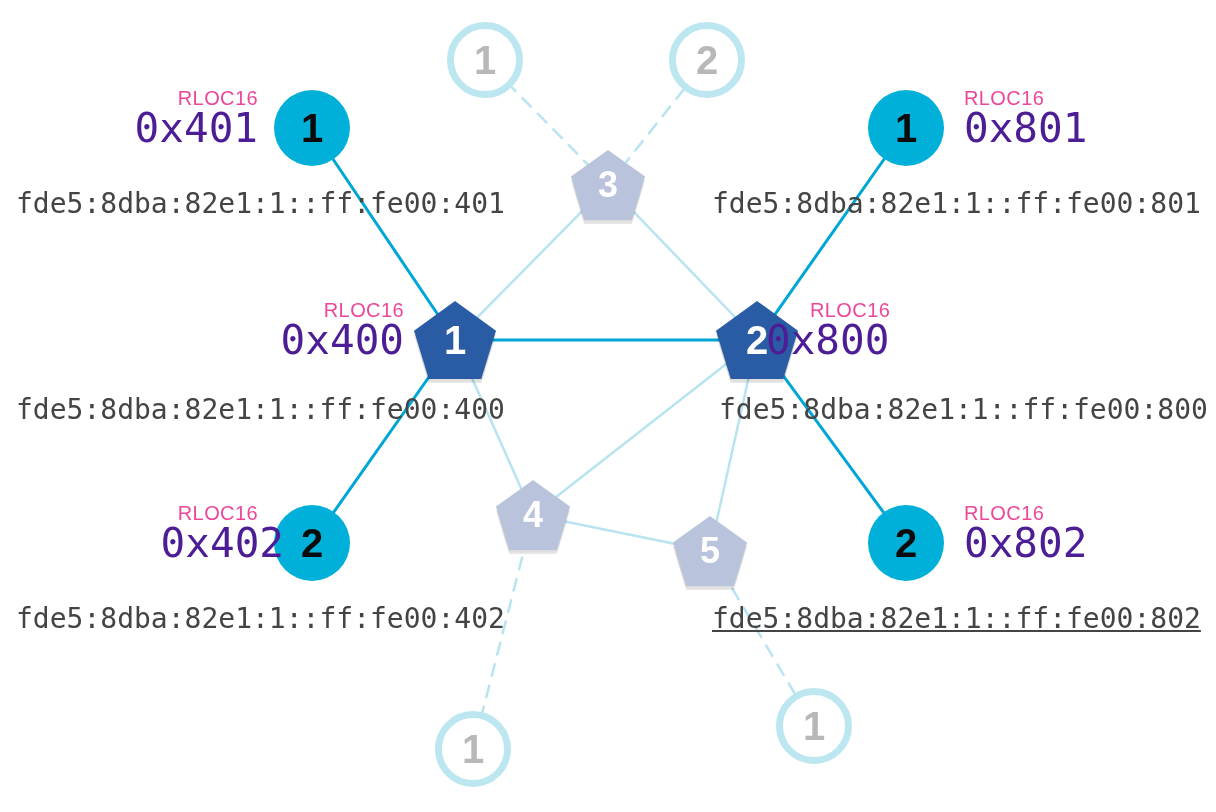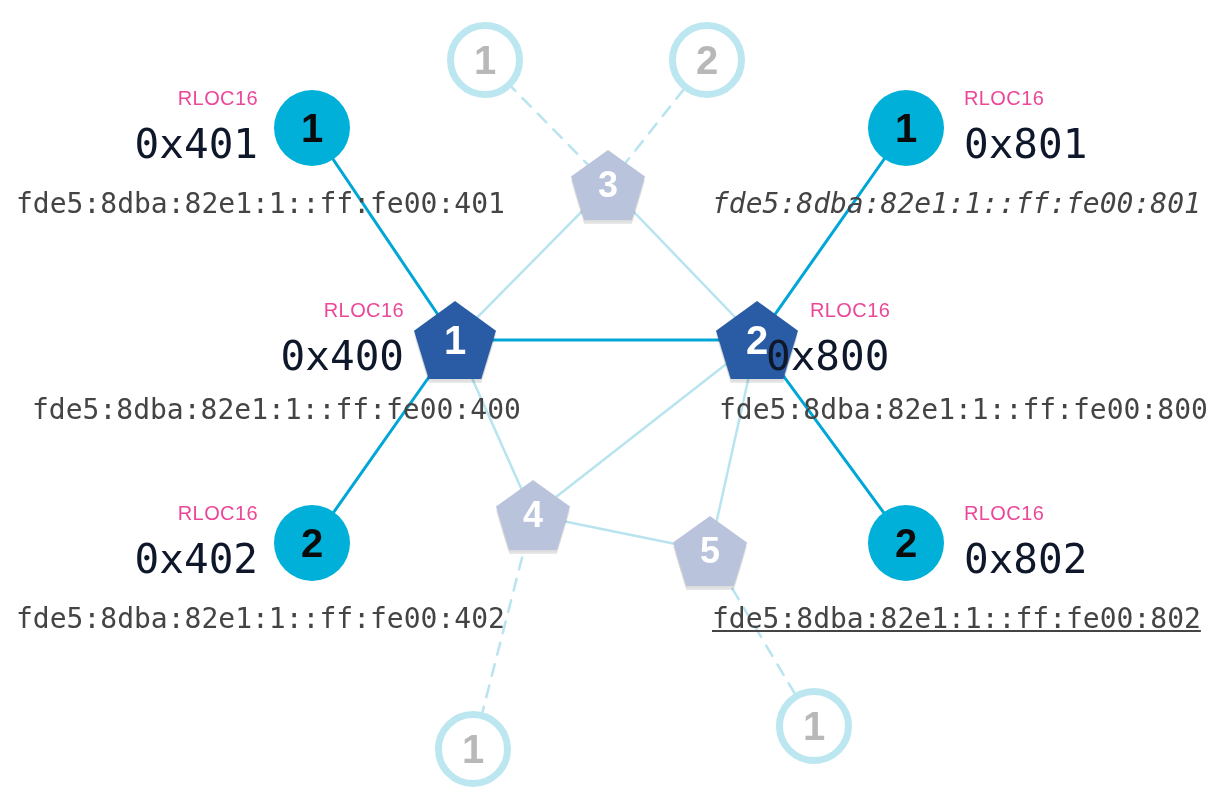--- a/index.html
+++ b/index.html
@@ -55,21 +55,21 @@
 
   
   .lbl{position:absolute;white-space:nowrap;}
   .lbl-rloc-cap{
     font-family:"Liberation Sans", sans-serif;
     font-size:20px;color:#ec4899;letter-spacing:0.4px;
     line-height:1;
   }
   .lbl-rloc-val{
     font-family:"DejaVu Sans Mono", monospace;
-    font-size:41px;color:#0f172a;line-height:1;margin-top:16px;
+    font-size:41px;color:#4c1d95;line-height:1;
   }
   .lbl-ipv6{
     position:absolute;white-space:nowrap;
     font-family:"DejaVu Sans Mono", monospace;
     font-size:28px;color:#444444;line-height:1;
   }
   .ta-right{text-align:right;}
   .ta-left{text-align:left;}
 </style>
 </head>
@@ -137,28 +137,28 @@
       </div>
       <div class="node" style="left: 814px; top: 726px;">
         <div class="dev-off" style="border: 7px solid rgb(188, 231, 240); color: rgb(184, 184, 184);">1</div>
       </div>
     </div>
   <div id="labels-layer">
       <div class="lbl lbl-rloc-cap ta-right" style="top: 88px; left: 0px; width: 258px;">RLOC16</div>
       <div class="lbl lbl-rloc-val ta-right" style="top: 108px; left: 0px; width: 258px;">0x401</div>
       <div class="lbl-ipv6" style="left: 16px; top: 190px;">fde5:8dba:82e1:1::ff:fe00:401</div>
       <div class="lbl lbl-rloc-cap ta-right" style="top: 503px; left: 0px; width: 258px;">RLOC16</div>
-      <div class="lbl lbl-rloc-val ta-right" style="top: 523px; left: 0px; width: 258px;">0x402</div>
+      <div class="lbl lbl-rloc-val ta-right" style="top: 523px; left: 0px; width: 258px; padding-left: 26px;">0x402</div>
       <div class="lbl-ipv6" style="left: 16px; top: 605px;">fde5:8dba:82e1:1::ff:fe00:402</div>
       <div class="lbl lbl-rloc-cap ta-right" style="top: 300px; left: 0px; width: 404px;">RLOC16</div>
       <div class="lbl lbl-rloc-val ta-right" style="top: 320px; left: 0px; width: 404px;">0x400</div>
-      <div class="lbl-ipv6" style="left: 16px; top: 396px; margin-left: 16px;">fde5:8dba:82e1:1::ff:fe00:400</div>
+      <div class="lbl-ipv6" style="left: 16px; top: 396px;">fde5:8dba:82e1:1::ff:fe00:400</div>
       <div class="lbl lbl-rloc-cap ta-left" style="top: 88px; left: 964px;">RLOC16</div>
       <div class="lbl lbl-rloc-val ta-left" style="top: 108px; left: 964px; text-align: right;">0x801</div>
-      <div class="lbl-ipv6" style="left: 712px; top: 190px; font-style: italic;">fde5:8dba:82e1:1::ff:fe00:801</div>
+      <div class="lbl-ipv6" style="left: 712px; top: 190px;">fde5:8dba:82e1:1::ff:fe00:801</div>
       <div class="lbl lbl-rloc-cap ta-left" style="top: 503px; left: 964px;">RLOC16</div>
       <div class="lbl lbl-rloc-val ta-left" style="top: 523px; left: 964px;">0x802</div>
       <div class="lbl-ipv6" style="left: 712px; top: 605px; text-decoration: underline;">fde5:8dba:82e1:1::ff:fe00:802</div>
       <div class="lbl lbl-rloc-cap ta-left" style="top: 300px; left: 810px;">RLOC16</div>
       <div class="lbl lbl-rloc-val ta-left" style="top: 320px; left: 766px;">0x800</div>
       <div class="lbl-ipv6" style="left: 719px; top: 396px;">fde5:8dba:82e1:1::ff:fe00:800</div>
     </div>
 </div>
 
 </body></html>

